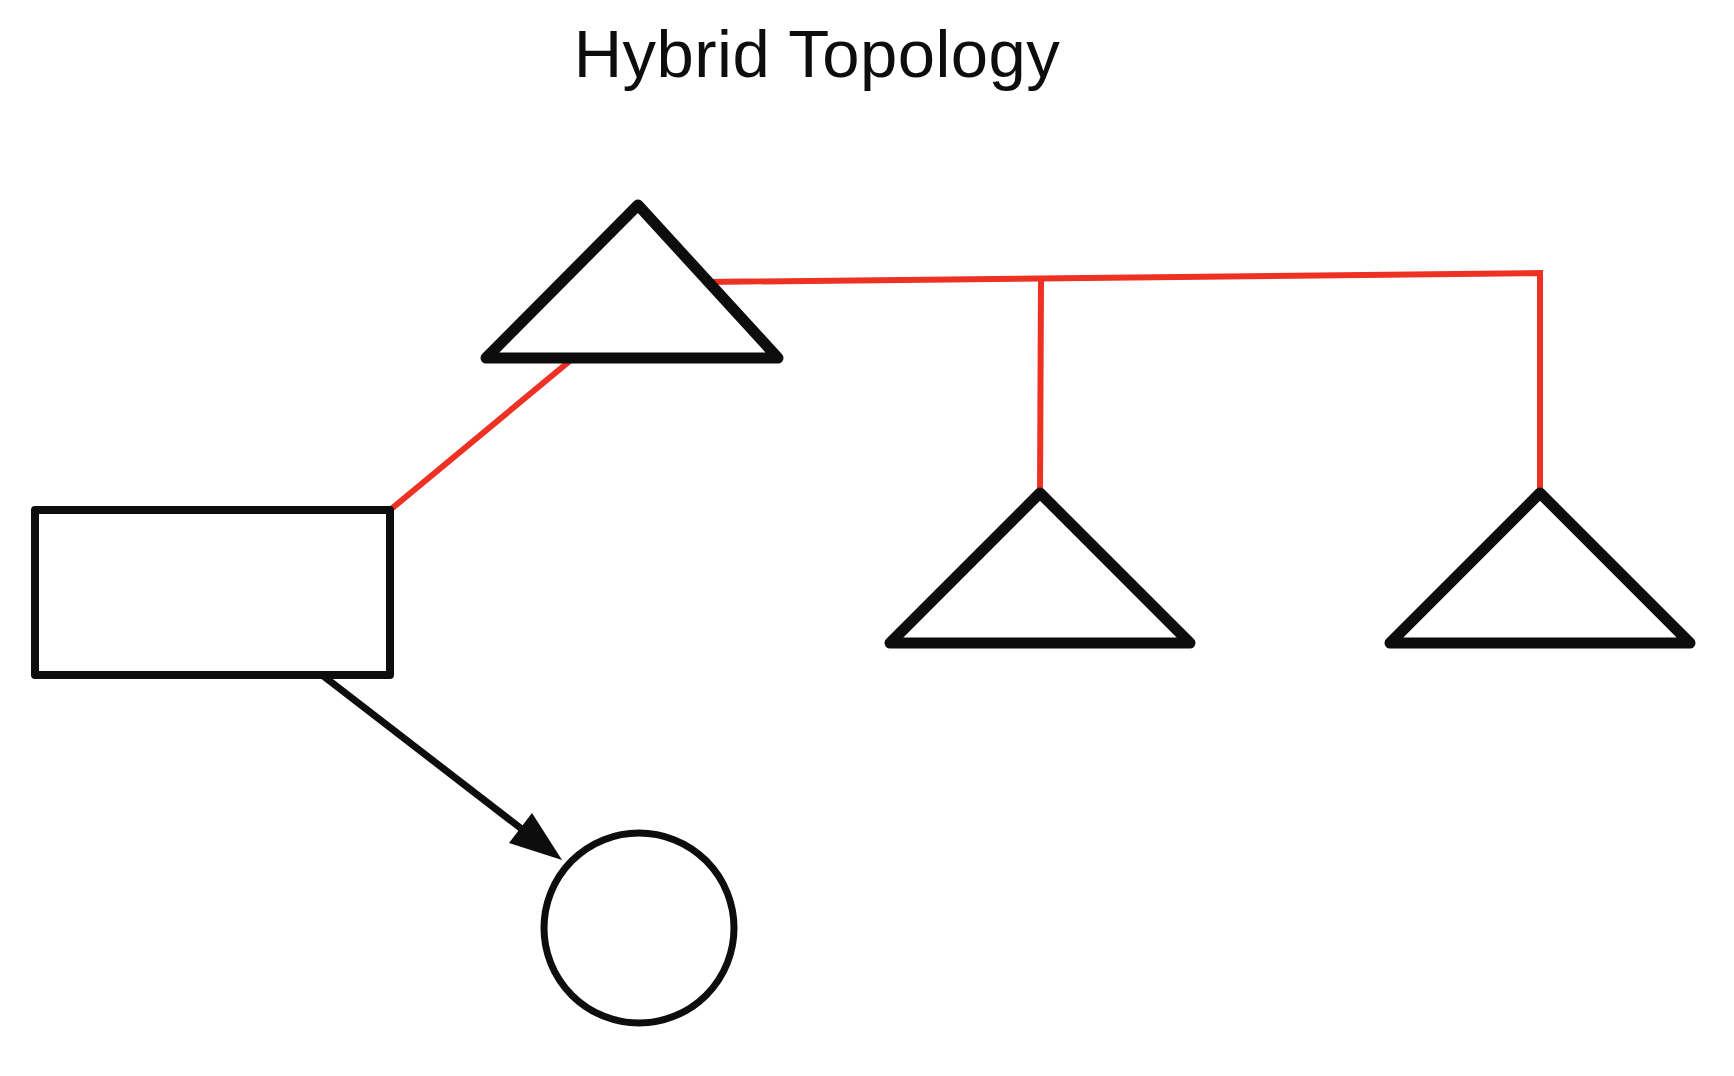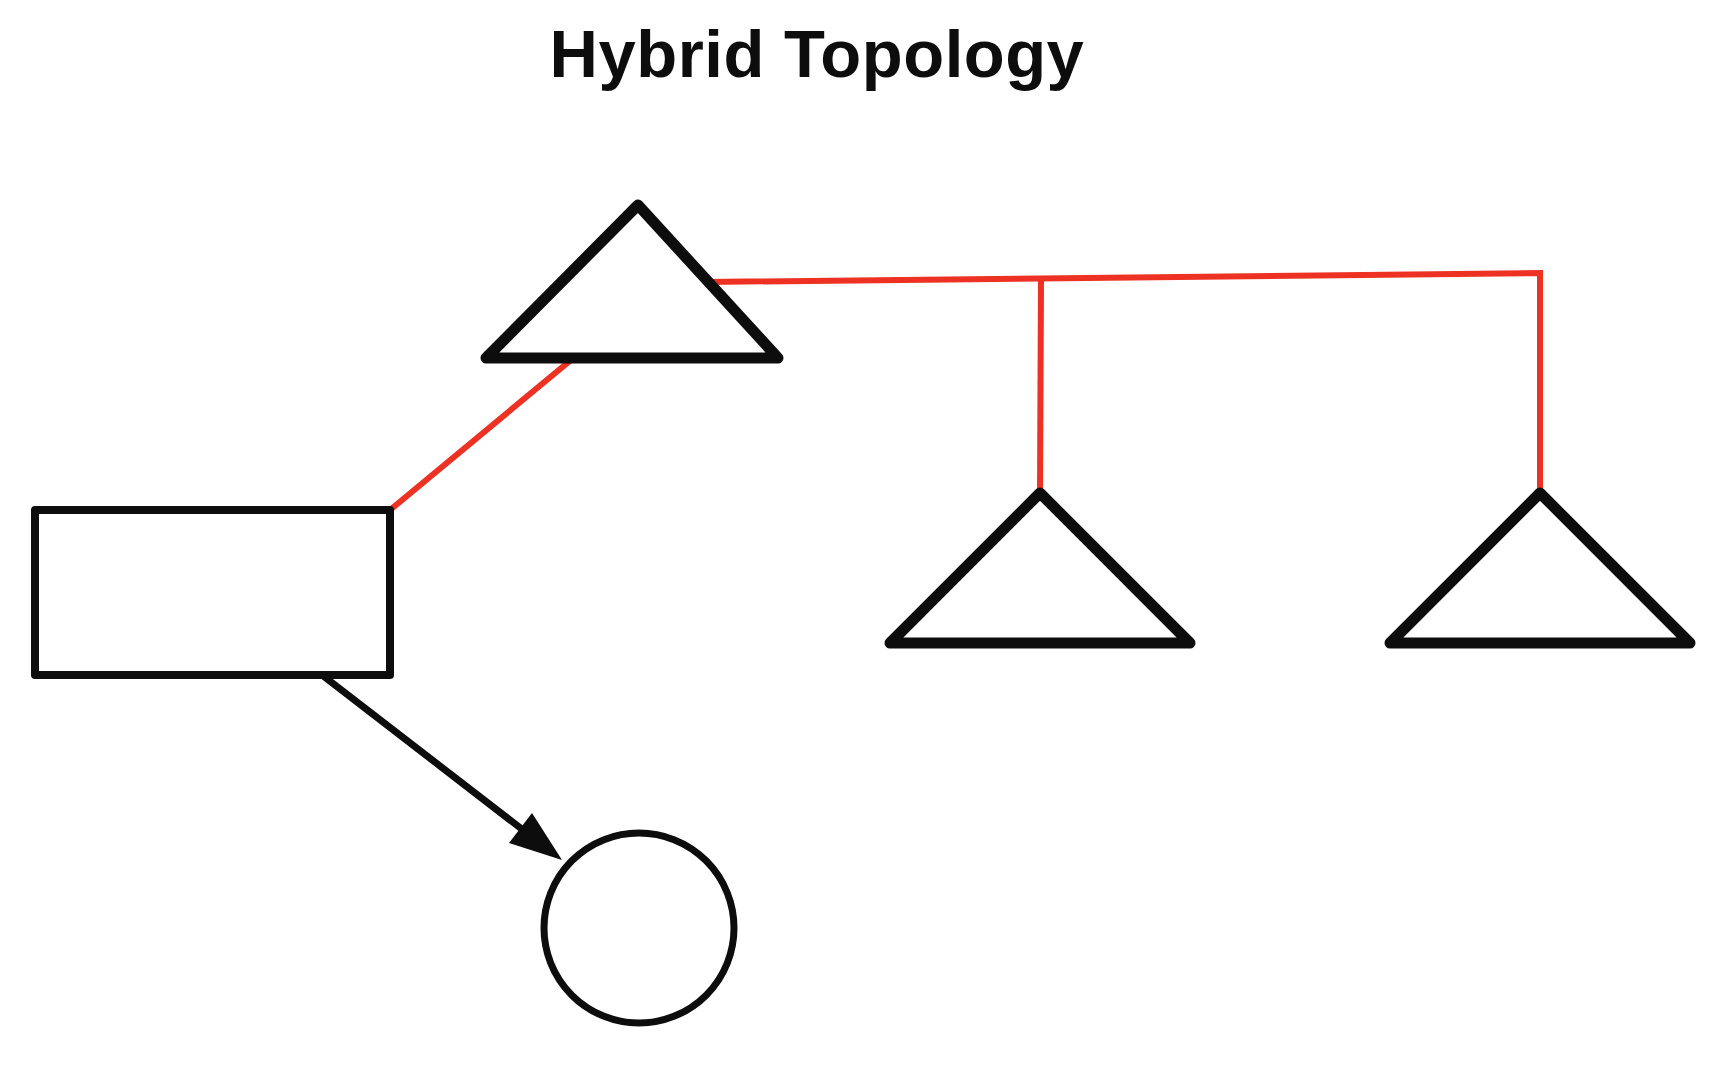--- a/index.html
+++ b/index.html
@@ -15,21 +15,21 @@
     overflow: hidden;
     font-family: "Liberation Sans", sans-serif;
   }
   .diagram-title {
     position: absolute;
     top: 20px;
     left: 817px;
     transform: translateX(-50%);
     font-size: 67px;
     line-height: 1.0;
-    font-weight: 700;
+    font-weight: 400;
     color: #0d0d0d;
     white-space: nowrap;
     letter-spacing: 0.5px;
   }
   svg.diagram-canvas {
     position: absolute;
     top: 0;
     left: 0;
   }
 </style>

